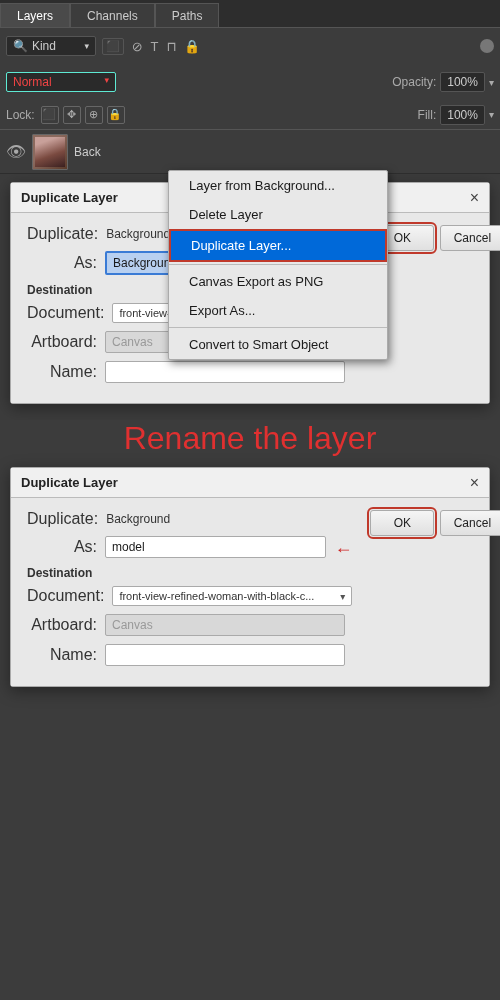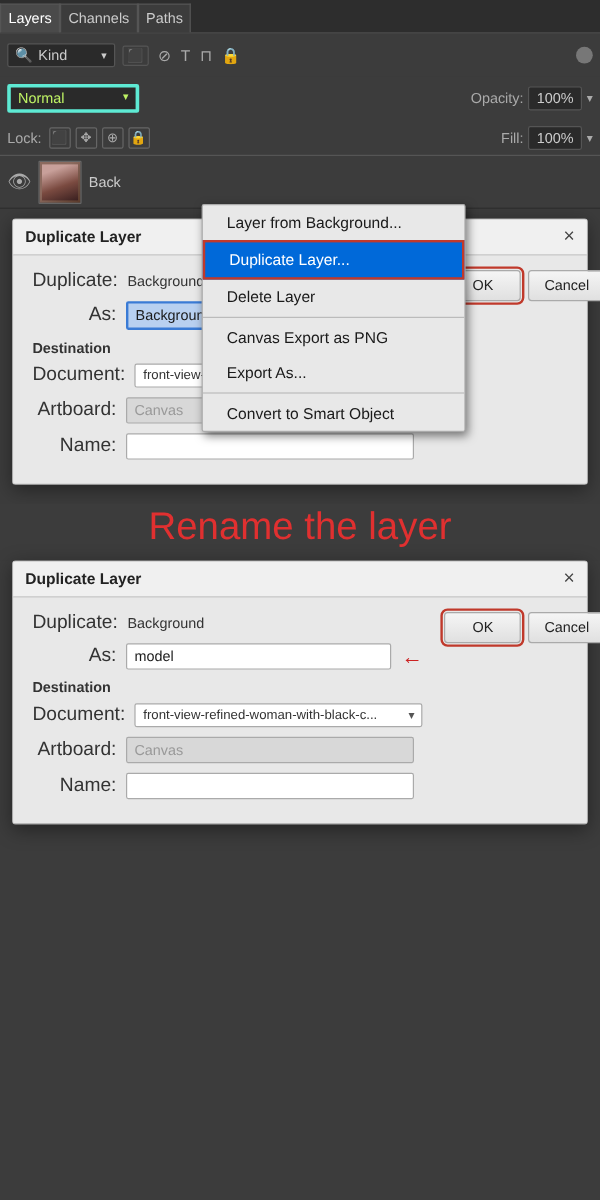--- a/index.html
+++ b/index.html
@@ -19,30 +19,30 @@
     }
 
     .ps-tabs {
       display: flex;
       background: #2d2d2d;
       border-bottom: 1px solid #555;
       height: 28px;
       align-items: flex-end;
     }
     .ps-tab {
-      padding: 4px 6px;
+      padding: 4px 16px;
       font-size: 12px;
       color: #ccc;
       background: #3c3c3c;
       border: 1px solid #555;
       border-bottom: none;
       cursor: pointer;
       height: 24px;
       display: flex;
-      align-items: flex-start;
+      align-items: center;
     }
     .ps-tab.active {
       background: #4a4a4a;
       color: #fff;
     }
 
     .ps-toolbar {
       display: flex;
       align-items: center;
       padding: 4px 6px;
@@ -75,24 +75,24 @@
       display: flex;
       align-items: center;
       padding: 3px 6px;
       gap: 8px;
       height: 36px;
     }
     .blend-dropdown {
       display: flex;
       align-items: flex-start;
       background: #2a2a2a;
-      border: 3px solid #5eead4;
+      border: 1px solid #5eead4;
       border-radius: 2px;
       padding: 2px 6px;
-      color: #bef264;
+      color: #ef4444;
       font-size: 12px;
       min-width: 110px;
       gap: 4px;
     }
     .opacity-group {
       display: flex;
       align-items: center;
       gap: 4px;
       margin-left: auto;
     }
@@ -465,25 +465,25 @@
     <div class="layer-thumb">
       <div class="layer-thumb-inner"></div>
     </div>
     <span class="layer-name">Back</span>
   </div>
 
   <div class="context-menu">
     <div class="context-menu-item">
       <span>Layer from Background...</span>
     </div>
+    <div class="context-menu-item">
+      <span>Delete Layer</span>
+    </div>
     <div class="context-menu-item highlighted">
       <span>Duplicate Layer...</span>
-    </div>
-    <div class="context-menu-item">
-      <span>Delete Layer</span>
     </div>
     <div class="context-menu-divider"></div>
     <div class="context-menu-item">
       <span>Canvas Export as PNG</span>
     </div>
     <div class="context-menu-item">
       <span>Export As...</span>
     </div>
     <div class="context-menu-divider"></div>
     <div class="context-menu-item">

